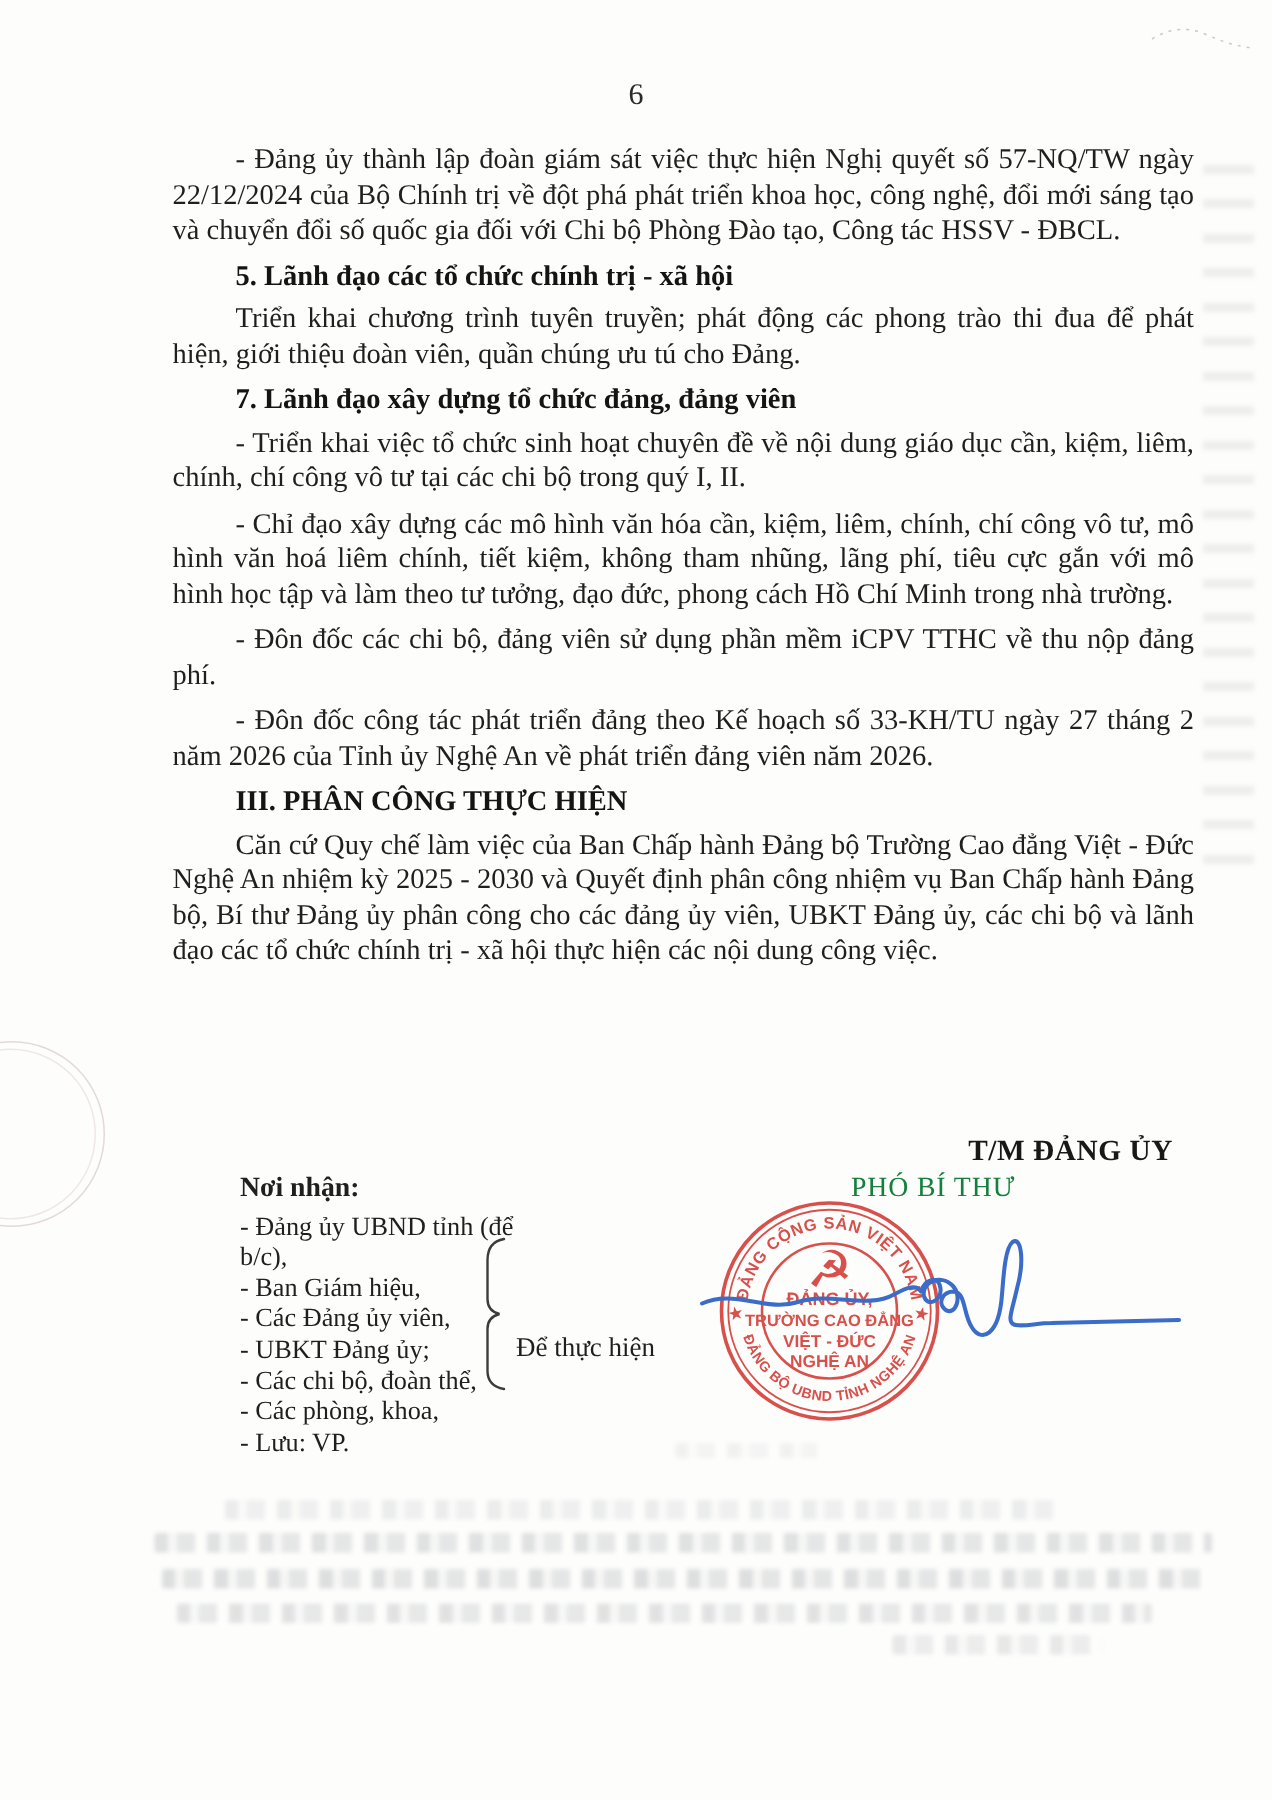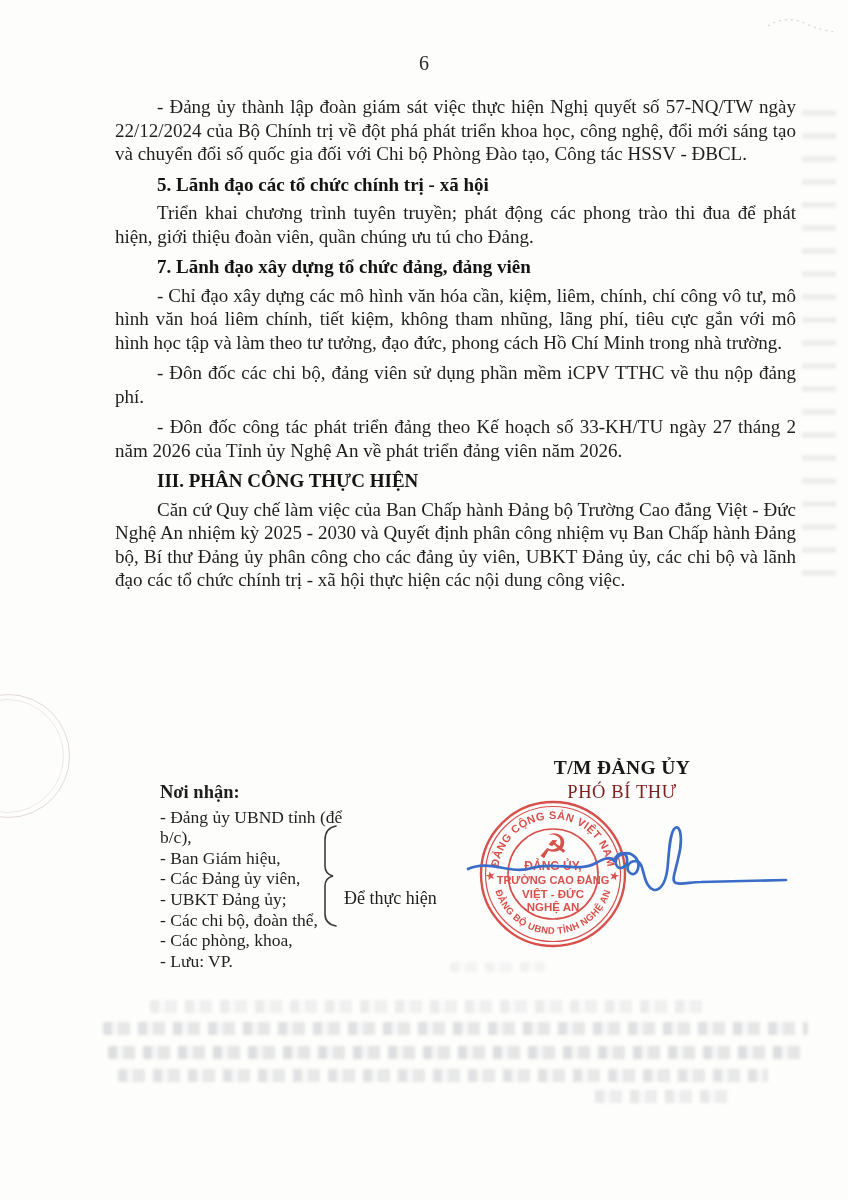--- a/index.html
+++ b/index.html
@@ -19,22 +19,22 @@
   }
   .docbody p{ margin:0 0 7px 0; text-indent:42px; }
   .docbody .h{ font-weight:bold; color:#141414; margin:3px 0 5px 0; text-indent:42px; }
   
   .recipients{ position:absolute; left:160px; top:782px; width:210px; font-size:17.5px; line-height:20.6px; }
   .recipients .rtitle{ font-weight:bold; font-size:18.5px; margin-bottom:4px; }
   .brace-svg{ position:absolute; left:315px; top:824px; }
   .brace-label{ position:absolute; left:344px; top:856px; font-size:18px;margin-top:32px; }
   
   .signblock{ position:absolute; left:462px; top:757px; width:320px; text-align:center; }
-  .sign-authority{ font-weight:bold; font-size:19.5px; letter-spacing:.4px; color:#181818; }
-  .sign-position{ font-size:18.5px; letter-spacing:.6px; color:#7f1d1d; margin-top:3px;font-family:Liberation Serif, serif; }
+  .sign-authority{ font-weight:bold; font-size:19.5px; letter-spacing:.4px; color:#181818;text-align:right; }
+  .sign-position{ font-size:18.5px; letter-spacing:.6px; color:#15803d; margin-top:3px;font-family:Liberation Serif, serif; }
   .signer-name{ position:absolute; left:462px; top:938px; width:320px; text-align:center;
     font-weight:bold; font-size:21px; color:#161616; }
   .stamp-svg{ position:absolute; left:477px; top:800px; opacity:.93; }
   .sig-svg{ position:absolute; left:430px; top:815px; }
   
   .left-arc, .left-arc-inner{
     position:absolute; border-radius:50%;
     border:1.5px solid rgba(170,135,125,.30);
   }
   .left-arc{ left:-54px; top:694px; width:122px; height:122px; }
@@ -59,20 +59,21 @@
 
 <div class="page">
 
   <div class="pagenum">6</div>
 
   <div class="docbody">
     <p>- Đảng ủy thành lập đoàn giám sát việc thực hiện Nghị quyết số 57-NQ/TW ngày 22/12/2024 của Bộ Chính trị về đột phá phát triển khoa học, công nghệ, đổi mới sáng tạo và chuyển đổi số quốc gia đối với Chi bộ Phòng Đào tạo, Công tác HSSV - ĐBCL.</p>
     <div class="h">5. Lãnh đạo các tổ chức chính trị - xã hội</div>
     <p>Triển khai chương trình tuyên truyền; phát động các phong trào thi đua để phát hiện, giới thiệu đoàn viên, quần chúng ưu tú cho Đảng.</p>
     <div class="h">7. Lãnh đạo xây dựng tổ chức đảng, đảng viên</div>
+    <p>- Triển khai việc tổ chức sinh hoạt chuyên đề về nội dung giáo dục cần, kiệm, liêm, chính, chí công vô tư tại các chi bộ trong quý I, II.</p>
     <p>- Chỉ đạo xây dựng các mô hình văn hóa cần, kiệm, liêm, chính, chí công vô tư, mô hình văn hoá liêm chính, tiết kiệm, không tham nhũng, lãng phí, tiêu cực gắn với mô hình học tập và làm theo tư tưởng, đạo đức, phong cách Hồ Chí Minh trong nhà trường.</p>
     <p>- Đôn đốc các chi bộ, đảng viên sử dụng phần mềm iCPV TTHC về thu nộp đảng phí.</p>
     <p>- Đôn đốc công tác phát triển đảng theo Kế hoạch số 33-KH/TU ngày 27 tháng 2 năm 2026 của Tỉnh ủy Nghệ An về phát triển đảng viên năm 2026.</p>
     <div class="h">III. PHÂN CÔNG THỰC HIỆN</div>
     <p>Căn cứ Quy chế làm việc của Ban Chấp hành Đảng bộ Trường Cao đẳng Việt - Đức Nghệ An nhiệm kỳ 2025 - 2030 và Quyết định phân công nhiệm vụ Ban Chấp hành Đảng bộ, Bí thư Đảng ủy phân công cho các đảng ủy viên, UBKT Đảng ủy, các chi bộ và lãnh đạo các tổ chức chính trị - xã hội thực hiện các nội dung công việc.</p>
   </div>
 
   <div class="recipients">
     <div class="rtitle">Nơi nhận:</div>
     <div>- Đảng ủy UBND tỉnh (để b/c),</div>

